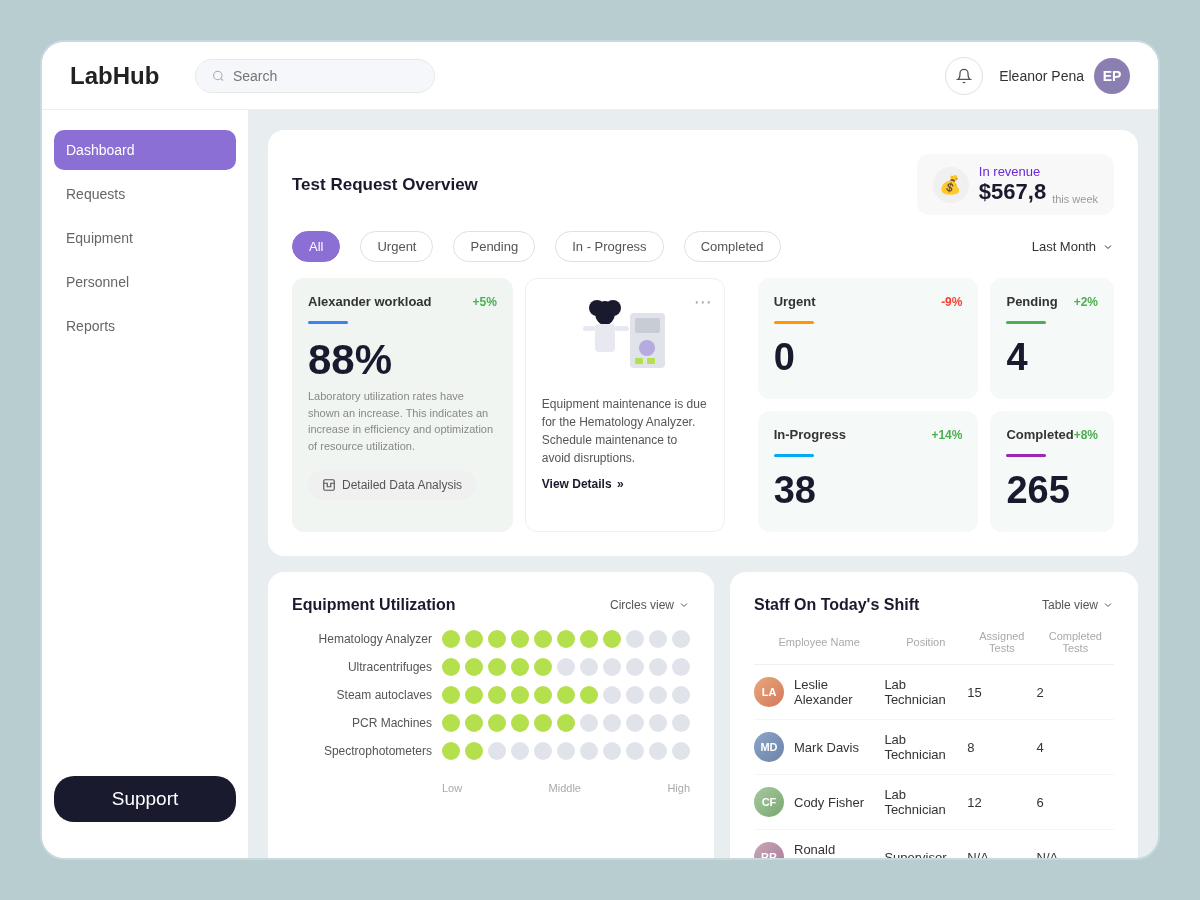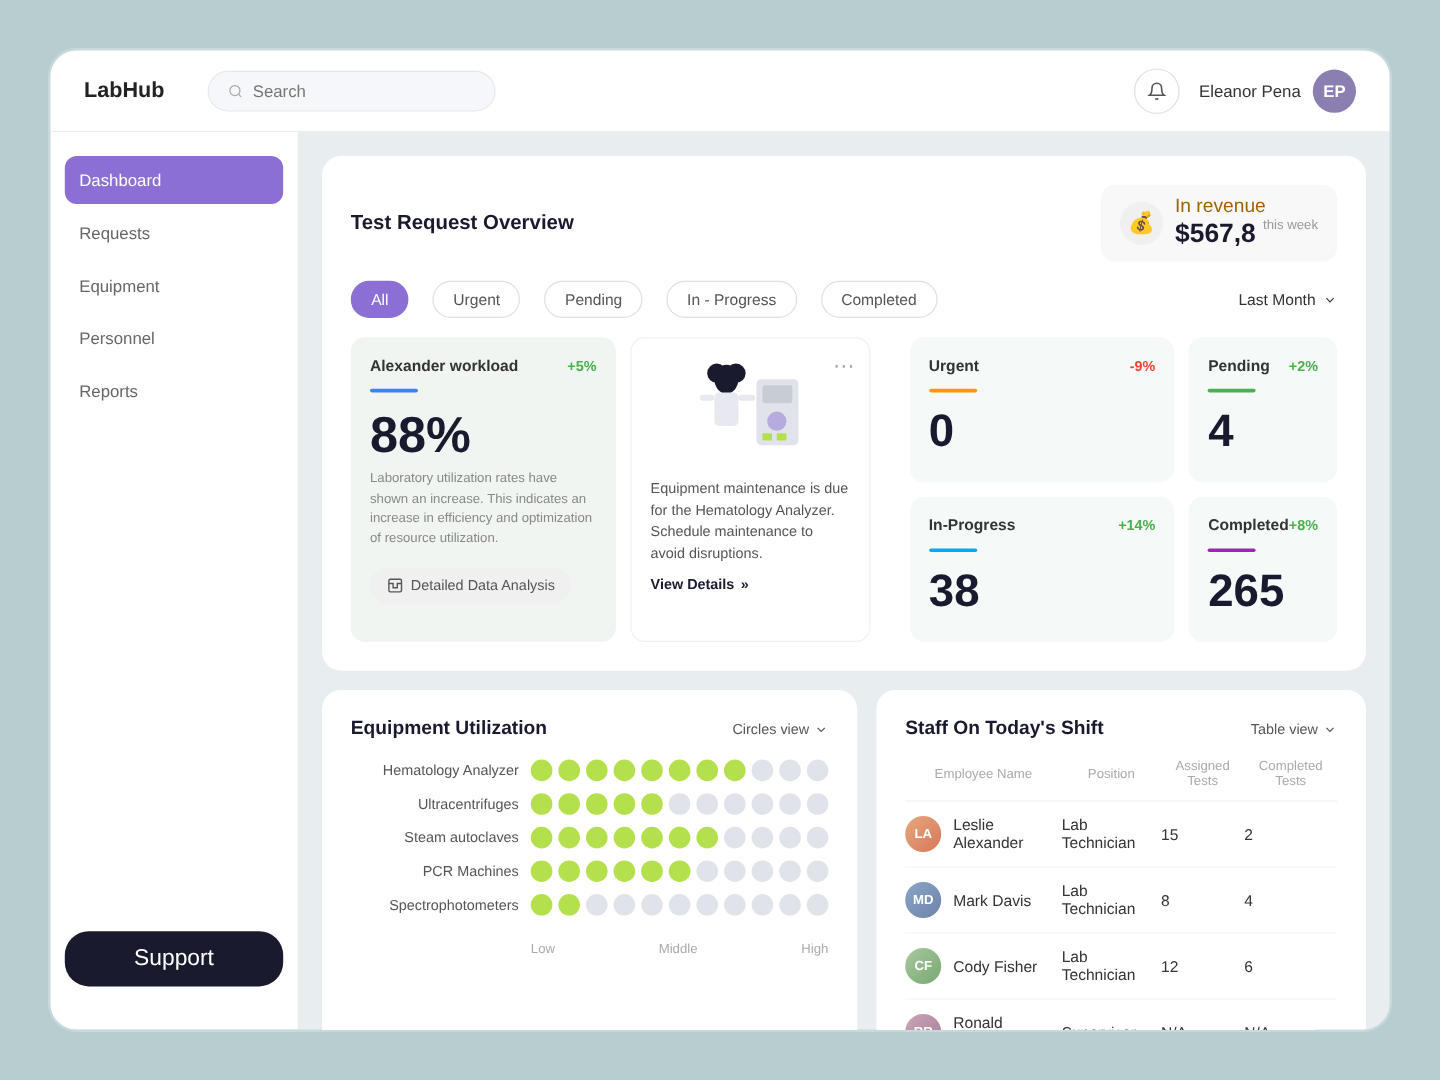--- a/index.html
+++ b/index.html
@@ -27,21 +27,21 @@
     .header {
       background: #fff;
       height: 68px;
       display: flex;
       align-items: center;
       padding: 0 28px;
       gap: 20px;
       border-bottom: 1px solid #eee;
     }
     .logo {
-      font-size: 18px;
+      font-size: 24px;
       font-weight: 700;
       color: #222;
       margin-right: 16px;
       white-space: nowrap;
     }
     .search-box {
       display: flex;
       align-items: center;
       background: #f5f7fa;
       border: 1px solid #e8e8e8;
@@ -175,21 +175,21 @@
     .revenue-icon {
       width: 36px;
       height: 36px;
       border-radius: 50%;
       background: #f0f0f0;
       display: flex;
       align-items: center;
       justify-content: center;
       font-size: 18px;
     }
-    .revenue-label { font-size: 16px; color: #a16207; }
+    .revenue-label { font-size: 13px; color: #6d28d9; }
     .revenue-value { font-size: 22px; font-weight: 700; color: #1a1a2e; }
     .revenue-week { font-size: 11px; color: #999; margin-left: 2px; }
     
     .filter-tabs {
       display: flex;
       align-items: center;
       gap: 20px;
       margin-bottom: 16px;
     }
     .filter-tab {
@@ -455,21 +455,21 @@
 
     <div class="content">
 
       <div class="card">
         <div class="overview-header">
           <span class="overview-title">Test Request Overview</span>
           <div class="revenue-box">
             <div class="revenue-icon">💰</div>
             <div>
               <div class="revenue-label">In revenue</div>
-              <div style="display:flex;align-items:flex-start;gap:4px">
+              <div style="display:flex;align-items:flex-end;gap:4px">
                 <span class="revenue-value">$567,8</span>
                 <span class="revenue-week">this week</span>
               </div>
             </div>
           </div>
         </div>
 
         <div class="filter-tabs">
           <button class="filter-tab active">All</button>
           <button class="filter-tab">Urgent</button>

